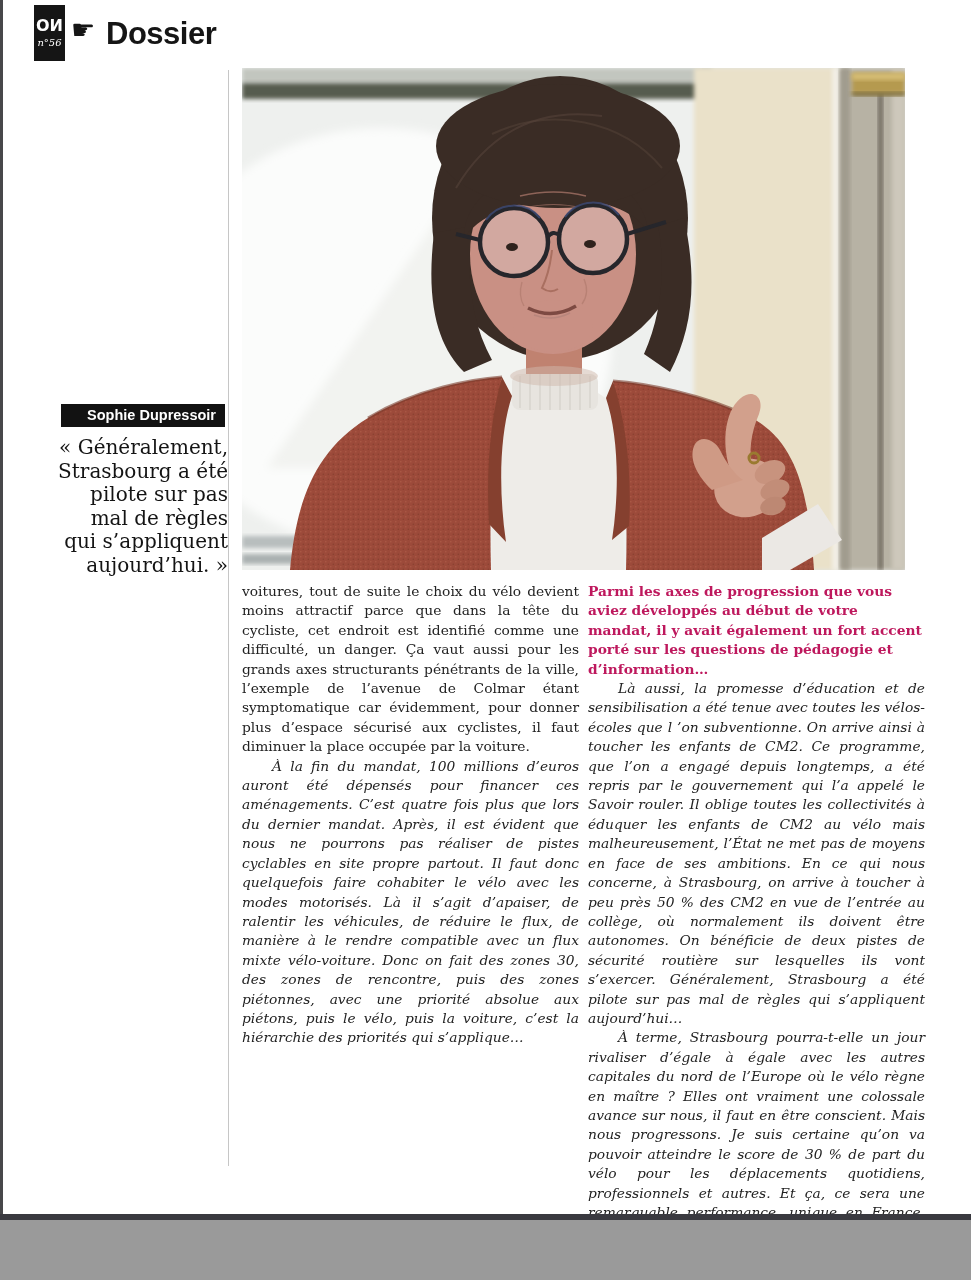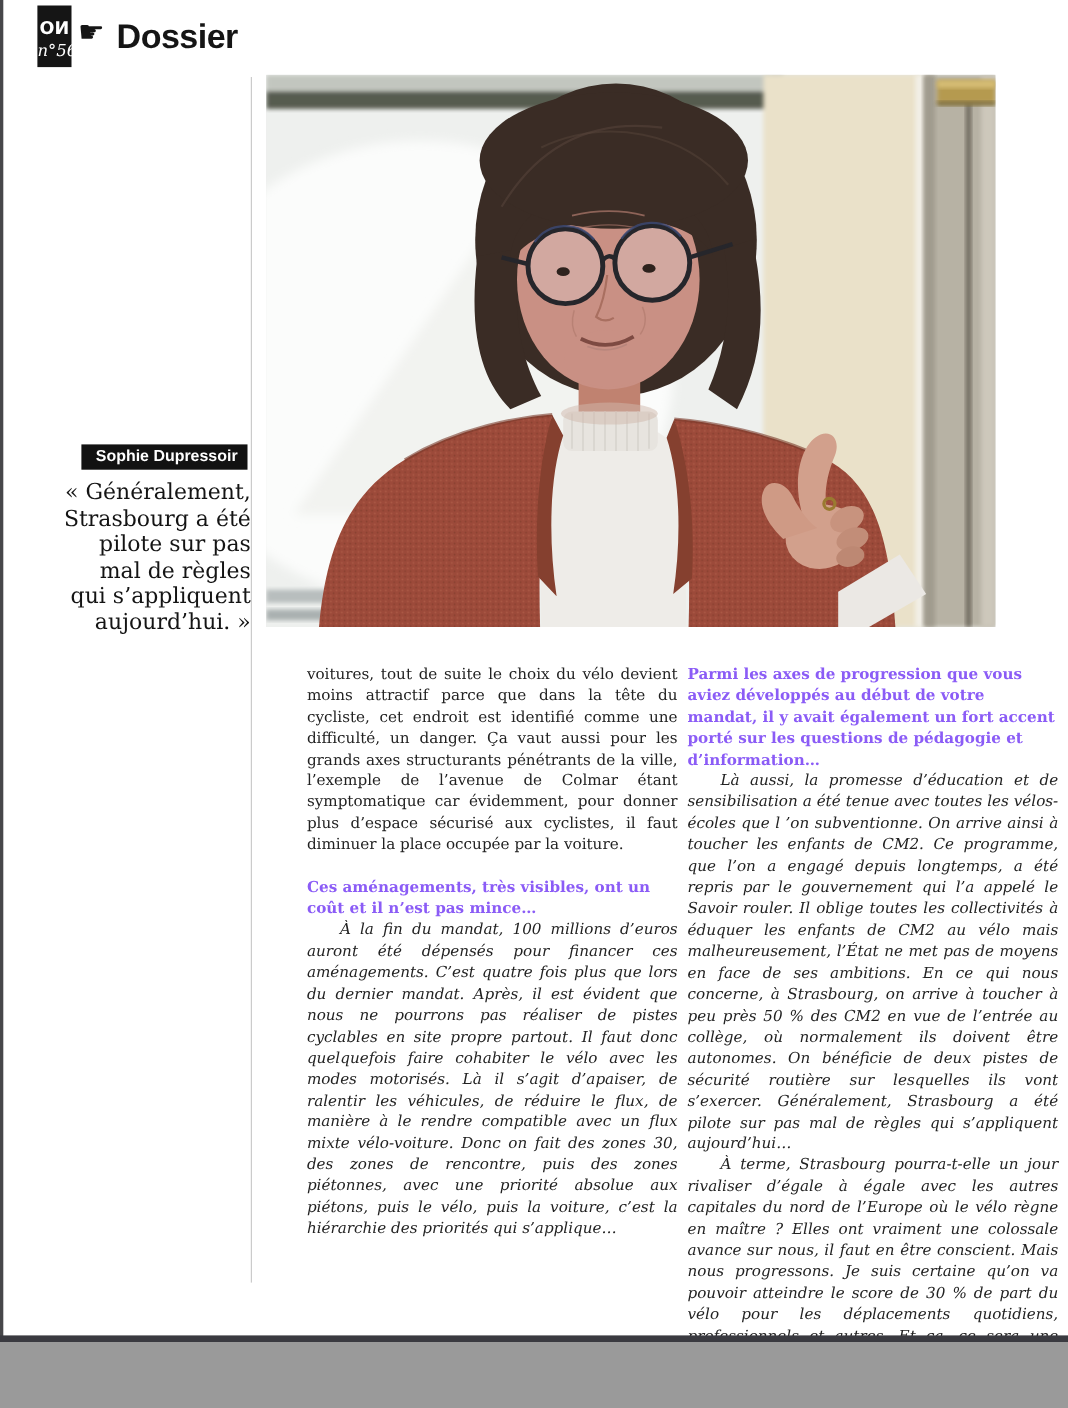--- a/index.html
+++ b/index.html
@@ -6,46 +6,46 @@
   .page{position:relative;width:971px;height:1220px;background:#ffffff;overflow:hidden;
         font-family:"DejaVu Serif",serif;color:#1f1f1f;}
   .left-edge{position:absolute;left:0;top:0;width:3px;height:1280px;background:#47474a;}
   .bottom-bar{position:absolute;left:0;bottom:0;width:971px;height:6px;background:#3a3a40;}
 
   
   .logo-box{position:absolute;left:34px;top:5px;width:31px;height:56px;background:#151515;
             color:#fff;text-align:center;}
   .logo-main{font-family:"DejaVu Sans",sans-serif;font-weight:bold;font-size:16px;line-height:1;
              margin-top:13px;}
-  .logo-sub{font-family:"DejaVu Serif",serif;font-style:italic;font-size:15px;margin-top:3px;}
+  .logo-sub{font-family:"DejaVu Serif",serif;font-style:italic;font-size:10px;margin-top:3px;}
   .section-hand{position:absolute;left:71px;top:14px;font-family:"DejaVu Sans",sans-serif;
                 font-size:27px;color:#151515;}
   .section-label{position:absolute;left:106px;top:16px;font-family:"Liberation Sans",sans-serif;
                  font-weight:bold;font-size:31px;letter-spacing:-0.5px;color:#151515;}
 
   
   .photo{position:absolute;left:242px;top:68px;width:663px;height:502px;margin:0;padding:0;}
   .photo svg{display:block;}
 
   
   .vrule{position:absolute;left:228px;top:70px;width:1px;height:1096px;background:#c6c6c6;}
   .name-label{position:absolute;right:746px;top:404px;background:#121212;color:#ffffff;
               font-family:"Liberation Sans",sans-serif;font-weight:bold;font-size:14.5px;
-              padding:3px 9px 4px 13px;white-space:nowrap;}
+              padding:3px 9px 4px 26px;white-space:nowrap;}
   .quote{position:absolute;right:743px;top:436px;width:200px;margin:0;text-align:right;
          font-weight:normal;font-size:20px;line-height:1.18;color:#141414;white-space:pre-line;}
 
   
-  .col{position:absolute;top:604px;width:337px;font-size:13.8px;line-height:19.4px;
-       text-align:justify;color:#222;margin-left:37px;}
+  .col{position:absolute;top:582px;width:337px;font-size:13.8px;line-height:19.4px;
+       text-align:justify;color:#222;}
   .col1{left:242px;}
   .col2{left:588px;}
   .para{margin:0;}
   .para.indent{text-indent:30px;font-style:italic;}
-  .question{font-weight:bold;text-align:left;margin:19px 0 0 0;color:#8b5cf6;}
+  .question{font-weight:bold;text-align:left;margin:19px 0 0 0;color:#be185d;}
   .col .question:first-child{margin-top:0;}
   .end-mark{font-family:"DejaVu Sans",sans-serif;font-size:14px;}
 
   .page-number{position:absolute;left:40px;top:1212px;font-family:"Liberation Sans",sans-serif;
                font-weight:normal;font-size:18px;color:#242424;}
 </style>
 </head>
 <body>
 
 <div class="page">
@@ -158,21 +158,20 @@
   <div class="name-label">Sophie Dupressoir</div>
   <blockquote class="quote">« Généralement,
 Strasbourg a été
 pilote sur pas
 mal de règles
 qui s’appliquent
 aujourd’hui. »</blockquote>
 
   <div class="col col1">
       <p class="para">voitures, tout de suite le choix du vélo devient moins attractif parce que dans la tête du cycliste, cet endroit est identifié comme une difficulté, un danger. Ça vaut aussi pour les grands axes structurants pénétrants de la ville, l’exemple de l’avenue de Colmar étant symptomatique car évidemment, pour donner plus d’espace sécurisé aux cyclistes, il faut diminuer la place occupée par la voiture.</p>
-      <p class="para question">Ces aménagements, très visibles, ont un coût et il n’est pas mince…</p>
       <p class="para indent">À la fin du mandat, 100 millions d’euros auront été dépensés pour financer ces aménagements. C’est quatre fois plus que lors du dernier mandat. Après, il est évident que nous ne pourrons pas réaliser de pistes cyclables en site propre partout. Il faut donc quelquefois faire cohabiter le vélo avec les modes motorisés. Là il s’agit d’apaiser, de ralentir les véhicules, de réduire le flux, de manière à le rendre compatible avec un flux mixte vélo-voiture. Donc on fait des zones 30, des zones de rencontre, puis des zones piétonnes, avec une priorité absolue aux piétons, puis le vélo, puis la voiture, c’est la hiérarchie des priorités qui s’applique…</p>
     </div>
   <div class="col col2">
       <p class="para question">Parmi les axes de progression que vous aviez développés au début de votre mandat, il y avait également un fort accent porté sur les questions de pédagogie et d’information…</p>
       <p class="para indent">Là aussi, la promesse d’éducation et de sensibilisation a été tenue avec toutes les vélos-écoles que l ’on subventionne. On arrive ainsi à toucher les enfants de CM2. Ce programme, que l’on a engagé depuis longtemps, a été repris par le gouvernement qui l’a appelé le Savoir rouler. Il oblige toutes les collectivités à éduquer les enfants de CM2 au vélo mais malheureusement, l’État ne met pas de moyens en face de ses ambitions. En ce qui nous concerne, à Strasbourg, on arrive à toucher à peu près 50 % des CM2 en vue de l’entrée au collège, où normalement ils doivent être autonomes. On bénéficie de deux pistes de sécurité routière sur lesquelles ils vont s’exercer. Généralement, Strasbourg a été pilote sur pas mal de règles qui s’appliquent aujourd’hui…</p>
       <p class="para indent">À terme, Strasbourg pourra-t-elle un jour rivaliser d’égale à égale avec les autres capitales du nord de l’Europe où le vélo règne en maître ? Elles ont vraiment une colossale avance sur nous, il faut en être conscient. Mais nous progressons. Je suis certaine qu’on va pouvoir atteindre le score de 30 % de part du vélo pour les déplacements quotidiens, professionnels et autres. Et ça, ce sera une remarquable performance, unique en France.<span class="end-mark"> ☚</span></p>
     </div>
 
   <div class="page-number">74</div>
   <div class="bottom-bar"></div>

